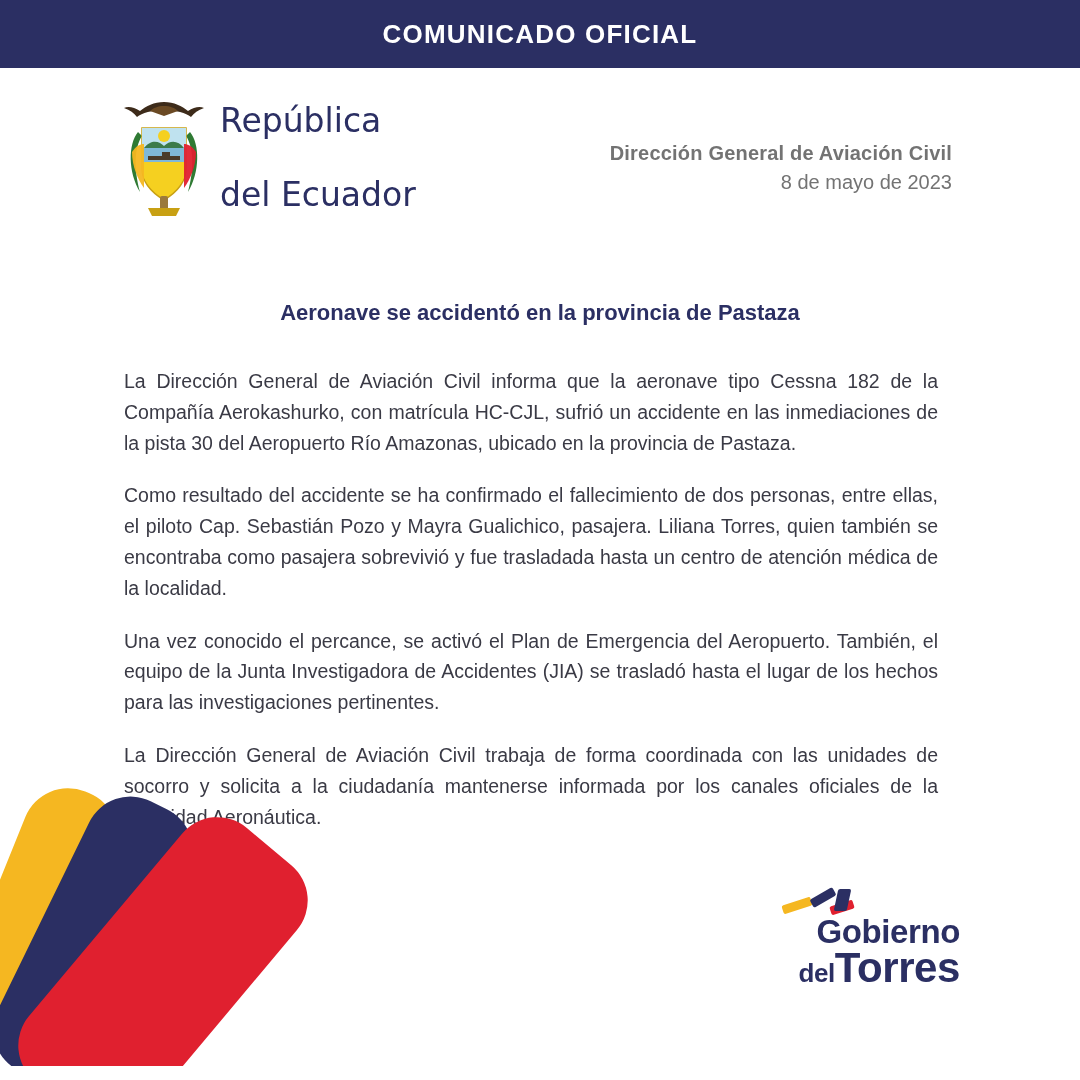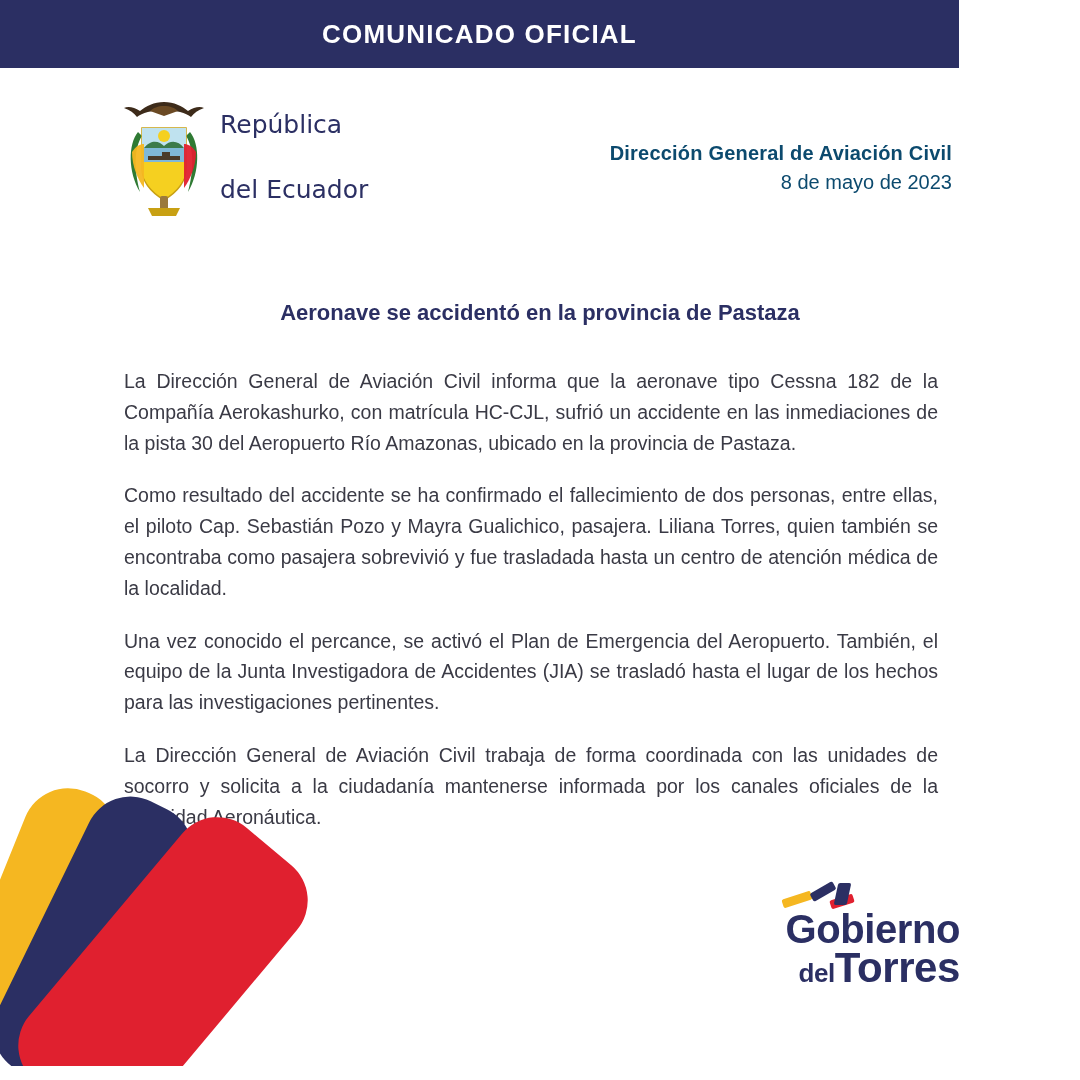--- a/index.html
+++ b/index.html
@@ -12,21 +12,21 @@
     background: #ffffff;
     font-family: "Liberation Sans", sans-serif;
     overflow: hidden;
     position: relative;
   }
 
   
   .header-bar {
     position: absolute;
     top: 0; left: 0;
-    width: 959px;
+    width: 1080px;
     height: 68px;
     background: #2b2f63;
     display: flex;
     align-items: center;
     justify-content: center;
   }
   .header-bar .title {
     color: #ffffff;
     font-size: 26px;
     font-weight: bold;
@@ -49,33 +49,33 @@
     align-items: center;
   }
   .escudo {
     width: 92px;
     height: 124px;
     position: relative;
   }
   .rep-text {
     margin-left: 10px;
     color: #2b2f63;
-    font-size: 25px;
+    font-size: 33px;
     line-height: 1.15;
     font-family: "DejaVu Sans", sans-serif;
     font-weight: 400;
   }
   .rep-text .l2 { display: block; margin-top: 36px; }
 
   .dgac-block {
     position: absolute;
     right: 128px;
     top: 46px;
     text-align: right;
-    color: #0c4a6e;
+    color: #737373;
   }
   .dgac-block .org {
     font-size: 20px;
     font-weight: bold;
     letter-spacing: .2px;
   }
   .dgac-block .date {
     font-size: 20px;
     font-weight: normal;
     margin-top: 6px;
@@ -126,21 +126,21 @@
     position: absolute;
     display: block;
     border-radius: 2px;
   }
   .m-y { width: 30px; height: 9px; background: #f5b721; left: 0;  top: 12px; transform: rotate(-18deg); }
   .m-b { width: 26px; height: 9px; background: #2b2f63; left: 28px; top: 4px; transform: rotate(-30deg); }
   .m-r { width: 24px; height: 9px; background: #e0202f; left: 48px; top: 14px; transform: rotate(-18deg); }
   .m-b2 { width: 13px; height: 22px; background: #2b2f63; left: 54px; top: 0; transform: skewX(-12deg); }
 
   .gob-logo .line1 {
-    font-size: 40px;
+    font-size: 33px;
     font-weight: bold;
     letter-spacing: -0.4px;
   }
   .gob-logo .line2 {
     font-size: 42px;
     font-weight: bold;
     letter-spacing: -0.4px;
     margin-top: 2px;
   }
   .gob-logo .line2 .small {

